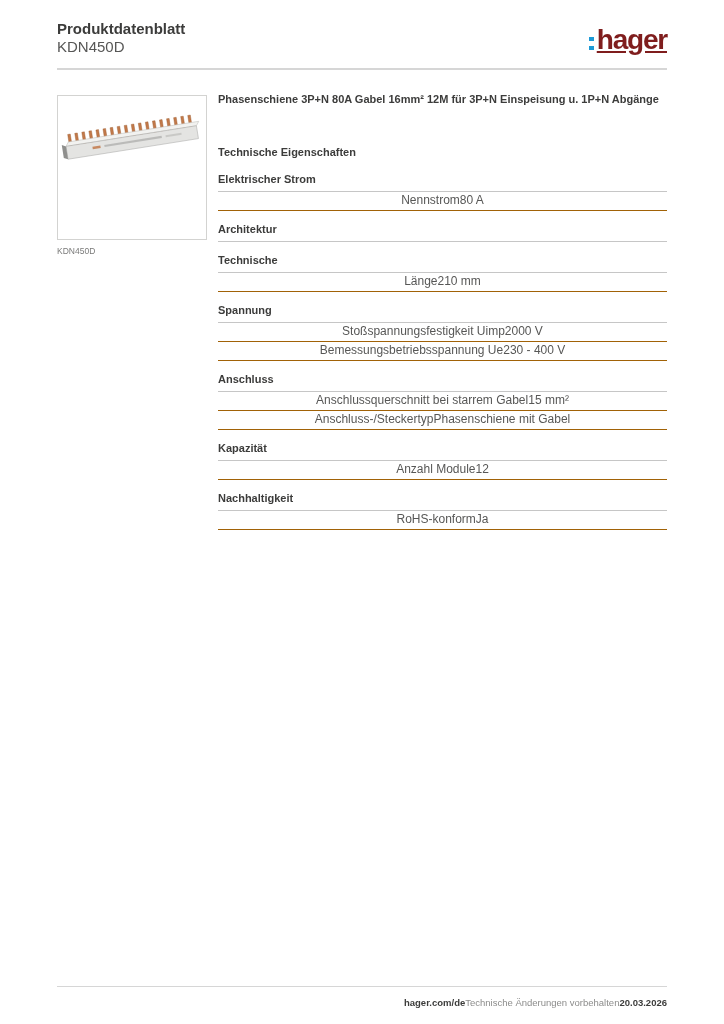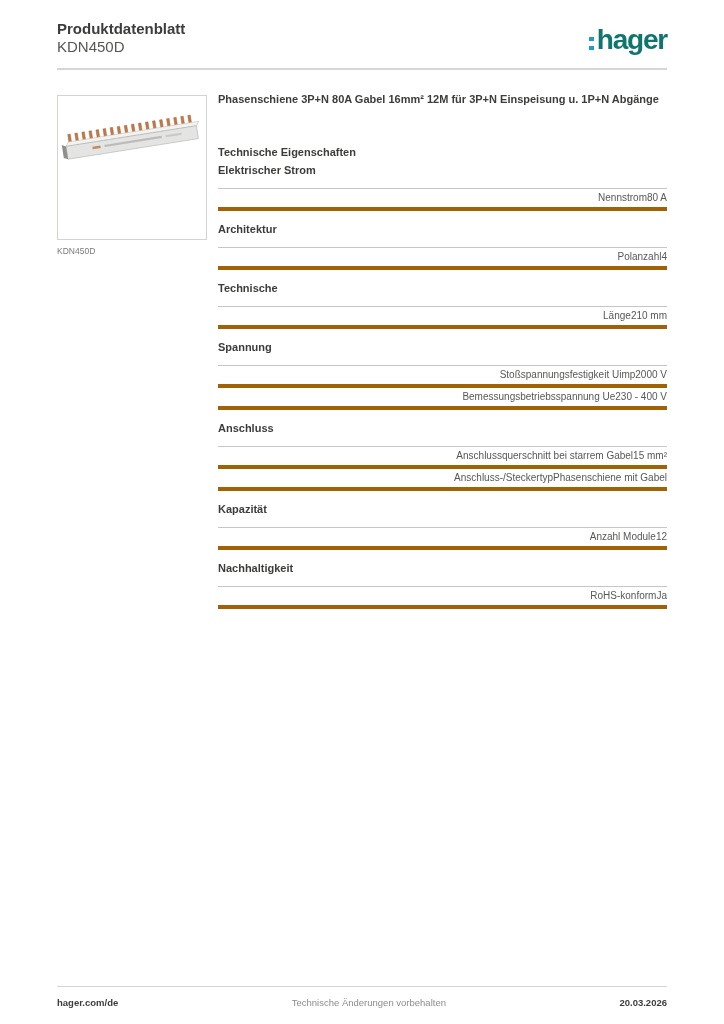--- a/index.html
+++ b/index.html
@@ -18,49 +18,49 @@
   .header-rule { position:absolute; left:57px; right:57px; top:68px; height:2px; background:#d6d6d6; }
 
   
   .image-col { position:absolute; left:57px; top:95px; width:150px; }
   .image-box { width:150px; height:145px; border:1px solid #d3d3d1; background:#ffffff; }
   .image-caption { margin-top:6px; font-size:8.5px; color:#7a7a79; }
 
   
   .content-col { position:absolute; left:218px; top:92px; width:449px; }
   .description { font-size:11px; font-weight:bold; color:#3c3c3b; line-height:14px; margin-bottom:40px; }
-  .tech-title { font-size:11px; font-weight:bold; color:#3c3c3b; margin-bottom:6px; }
+  .tech-title { font-size:11px; font-weight:bold; color:#3c3c3b; margin-bottom:15px; }
 
   .spec-section { margin-bottom:12px; }
-  .spec-section-title { display:block; font-size:11px; font-weight:bold; color:#3c3c3b; padding-bottom:12px; border-bottom:1px solid #c6c6c6; }
-  .spec-row { display:flex; justify-content:flex-end; align-items:baseline; font-size:10px; color:#575756; padding:2px 0 3px; border-bottom:4px solid #a16207; line-height:13px; }
+  .spec-section-title { display:block; font-size:11px; font-weight:bold; color:#3c3c3b; padding-bottom:6px; border-bottom:1px solid #c6c6c6; }
+  .spec-row { display:flex; justify-content:center; align-items:baseline; font-size:12px; color:#575756; padding:2px 0 3px; border-bottom:1px solid #a16207; line-height:13px; }
   .spec-label { text-align:left; }
   .spec-value { text-align:right; white-space:nowrap; }
 
   
   .footer-rule { position:absolute; left:57px; right:57px; top:986px; height:1px; background:#d6d6d6; }
-  .footer { position:absolute; left:57px; right:57px; top:997px; display:flex; justify-content:space-between; align-items:baseline; font-size:9.5px; }
+  .footer { position:absolute; left:57px; right:57px; top:997px; display:flex; justify-content:flex-end; align-items:baseline; font-size:9.5px; }
   .footer-left { font-weight:bold; color:#3c3c3b; text-decoration:none; }
   .footer-center { color:#8c8c8b; }
   .footer-right { font-weight:bold; color:#3c3c3b; }
 </style>
 </head>
 <body>
 
 <div class="page">
 
   <div class="header">
     <div class="header-title">Produktdatenblatt</div>
     <div class="header-subtitle">KDN450D</div>
     <div class="logo">
       <span class="logo-colon">
           <span style="background: rgb(29, 154, 214);"></span>
           <span style="background: rgb(29, 154, 214);"></span>
         </span>
-      <span class="logo-word" style="color: #0f766e;">hager</span>
+      <span class="logo-word" style="color: #7f1d1d; text-decoration: underline;">hager</span>
     </div>
   </div>
   <div class="header-rule"></div>
 
   <div class="image-col">
     <div class="image-box">
       <svg viewBox="0 0 148 143" width="148" height="143">
         <g transform="rotate(-9 74 45)">
           <g id="prong-row" fill="#c2794a" stroke="#9c5c30" stroke-width="0.4">
               <rect x="11.50" y="28.5" width="2.6" height="12"></rect>
@@ -103,26 +103,20 @@
     <div>
   <div class="spec-row">
     <span class="spec-label">Nennstrom</span>
     <span class="spec-value">80 A</span>
   </div>
 </div>
   </div>
 
   <div class="spec-section">
     <span class="spec-section-title">Architektur</span>
-    <div>
-  <div class="spec-row">
-    <span class="spec-label">Polanzahl</span>
-    <span class="spec-value">4</span>
-  </div>
-</div>
   </div>
 
   <div class="spec-section">
     <span class="spec-section-title">Technische</span>
     <div>
   <div class="spec-row">
     <span class="spec-label">Länge</span>
     <span class="spec-value">210 mm</span>
   </div>
 </div>

